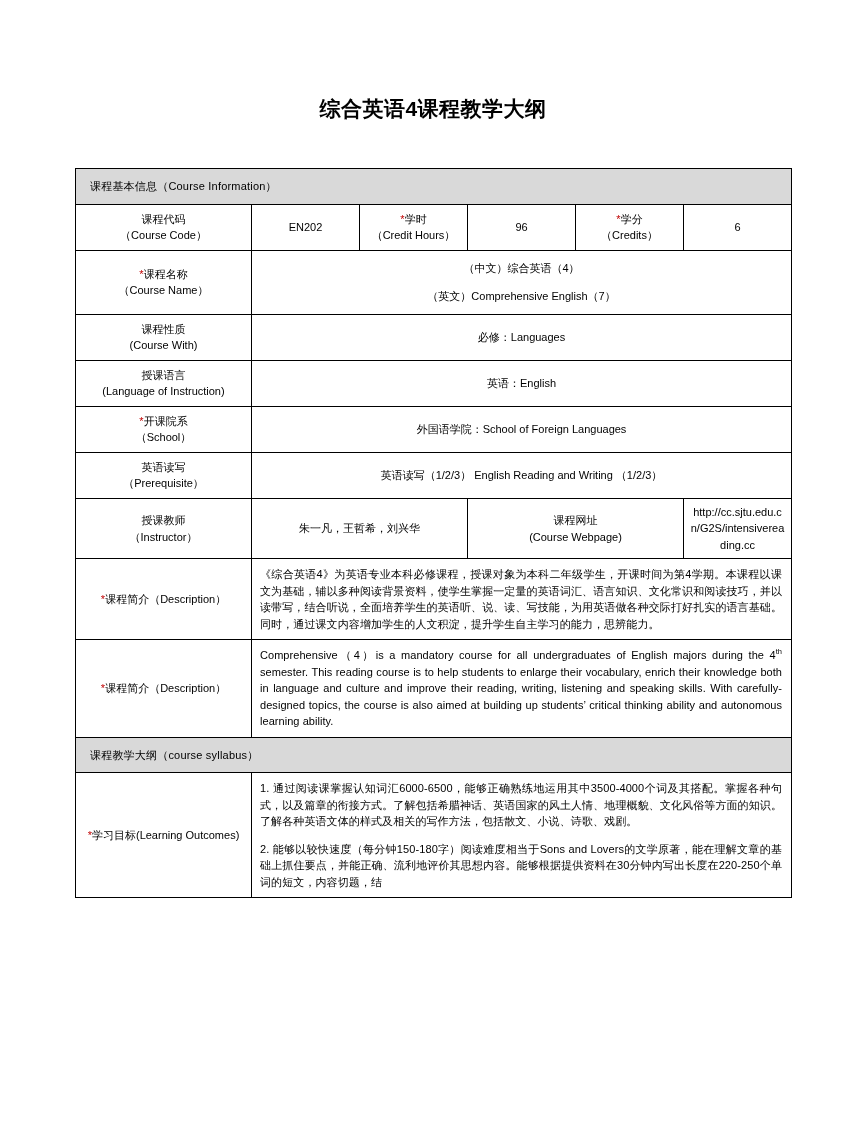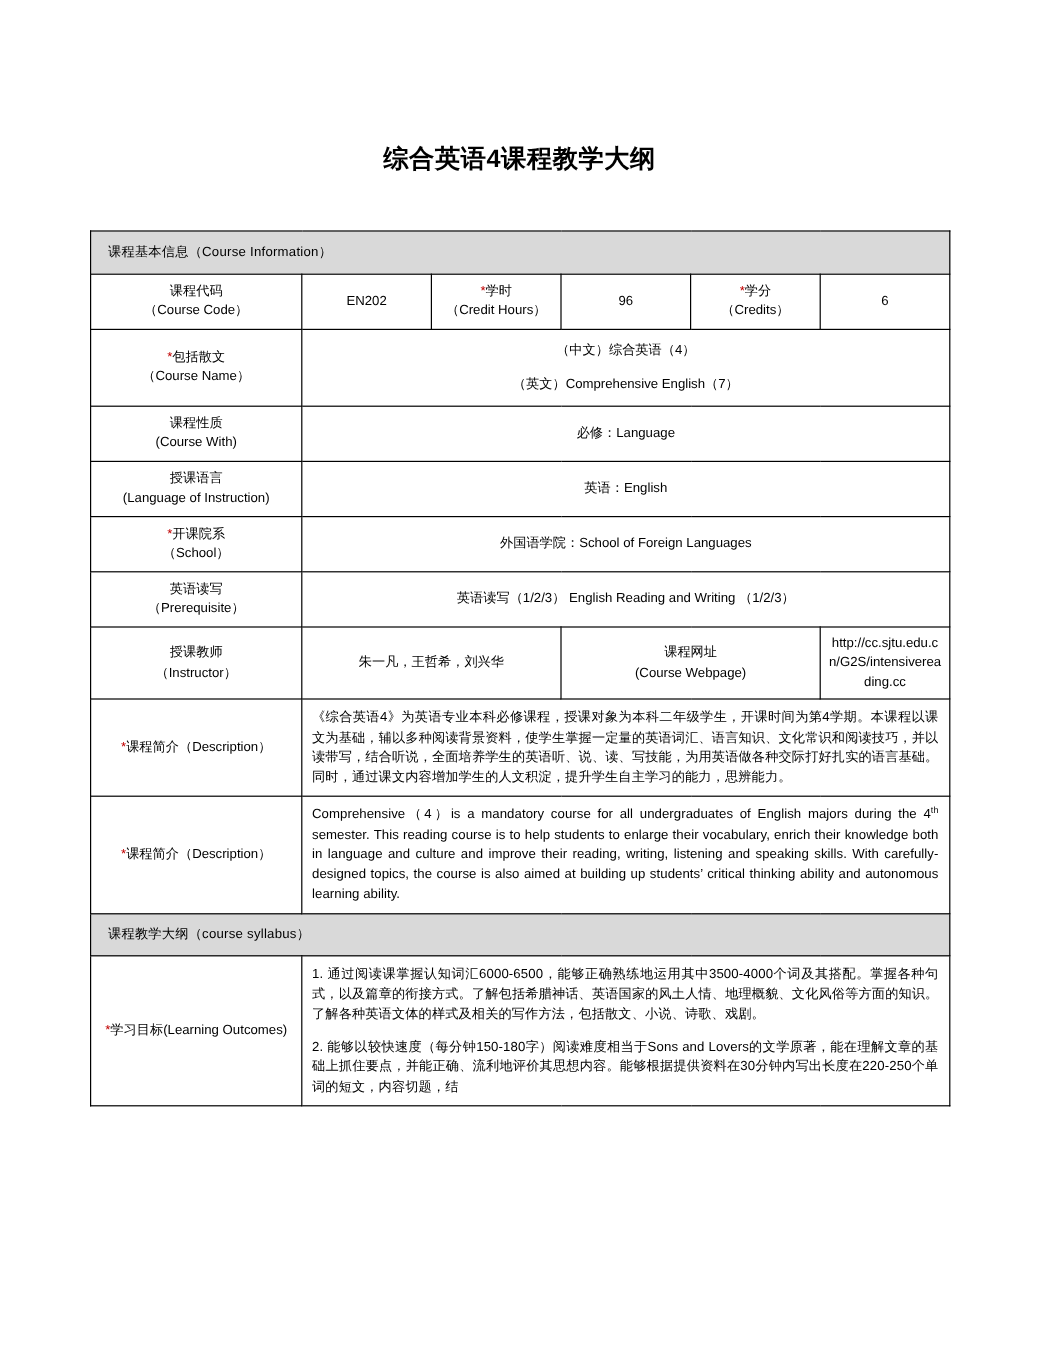--- a/index.html
+++ b/index.html
@@ -19,21 +19,20 @@
     position: relative;
   }
   .doc-title {
     text-align: center;
     font-size: 21px;
     font-weight: bold;
     letter-spacing: 0.5px;
     padding-top: 95px;
     padding-bottom: 0;
     line-height: 1.3;
-    margin-top: 24px;
   }
   table.syllabus {
     width: 716px;
     border-collapse: collapse;
     margin-top: 46px;
     table-layout: fixed;
   }
   table.syllabus td {
     border: 1px solid #000000;
     vertical-align: middle;
@@ -117,36 +116,36 @@
         <td class="val-center">96</td>
         <td class="lbl">
           <div><span class="req">*</span><span>学分</span></div>
           <div>（Credits）</div>
         </td>
         <td class="val-center">6</td>
       </tr>
 
       <tr>
         <td class="lbl">
-          <div><span class="req">*</span><span>包括散文</span></div>
+          <div><span class="req">*</span><span>课程名称</span></div>
           <div>（Course Name）</div>
         </td>
         <td class="wide-center" colspan="5">
           <div>（中文）综合英语（4）</div>
           <div style="height:12px"></div>
           <div>（英文）Comprehensive English（7）</div>
         </td>
       </tr>
 
       <tr>
         <td class="lbl">
           <div>课程性质</div>
           <div>(Course With)</div>
         </td>
-        <td class="wide-center" colspan="5">必修：Language</td>
+        <td class="wide-center" colspan="5">必修：Languages</td>
       </tr>
 
 
       <tr>
         <td class="lbl">
           <div>授课语言</div>
           <div>(Language of Instruction)</div>
         </td>
         <td class="wide-center" colspan="5">英语：English</td>
       </tr>

